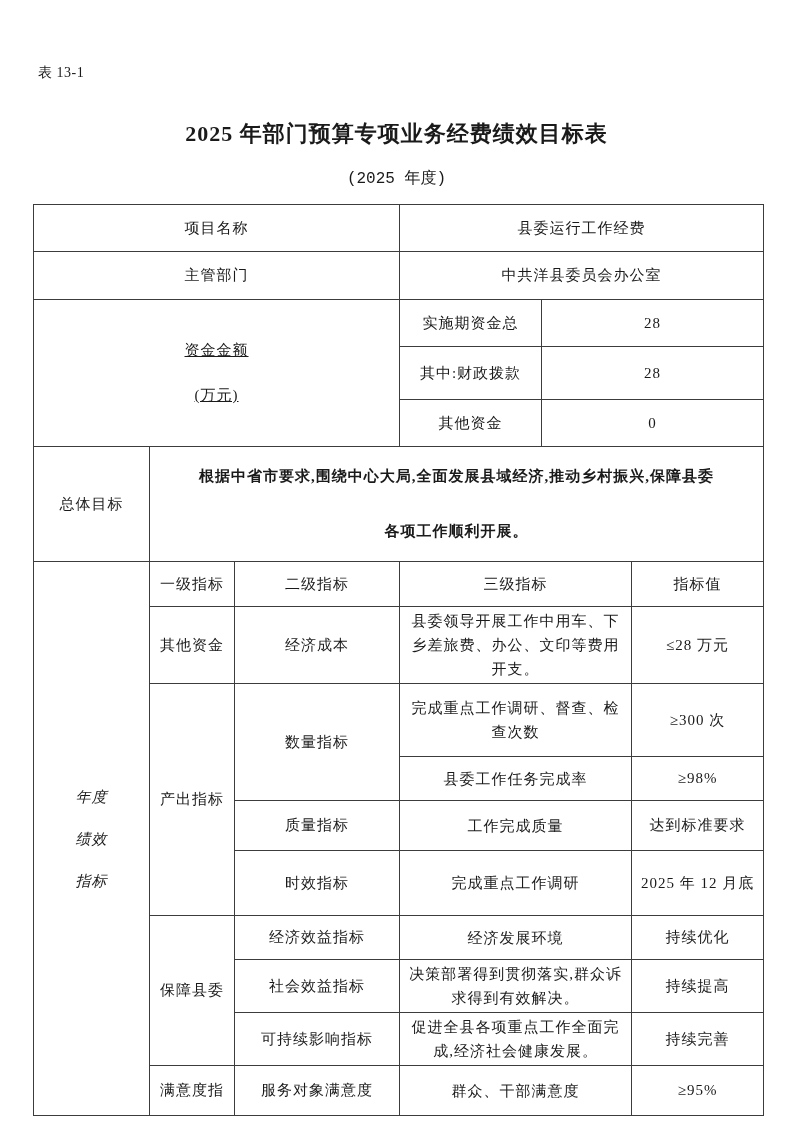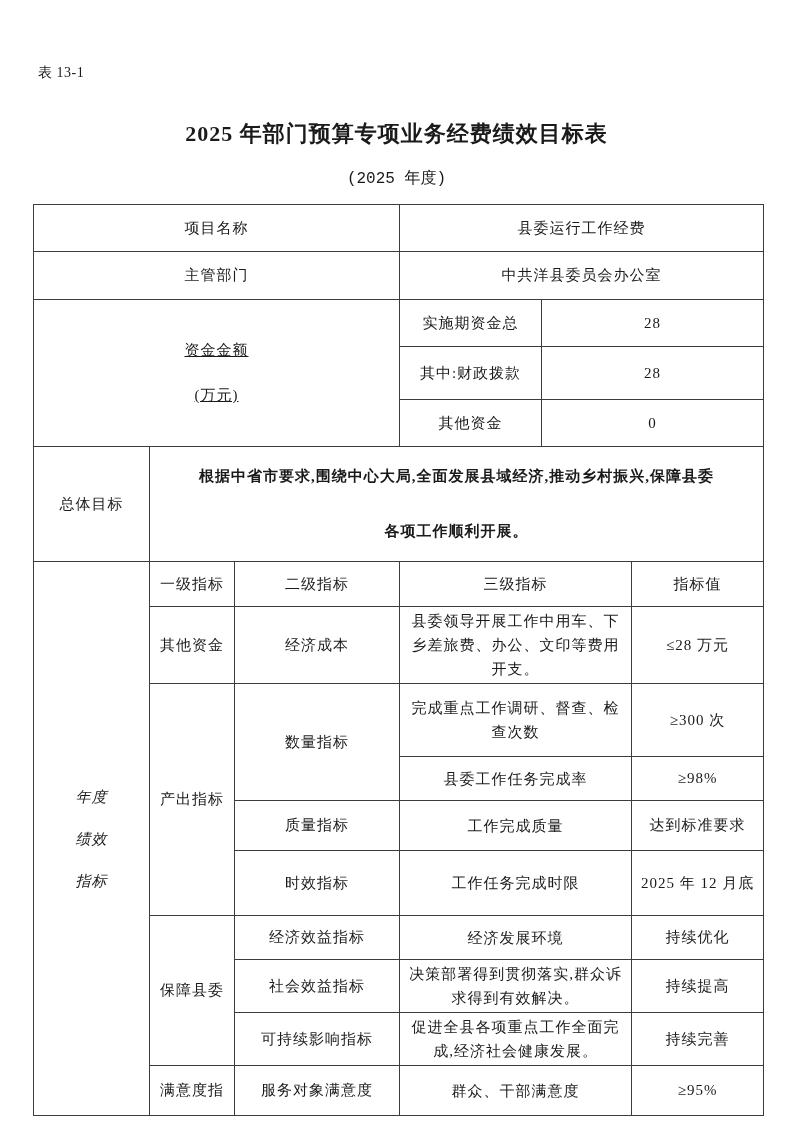--- a/index.html
+++ b/index.html
@@ -174,21 +174,21 @@
     </tr>
 
     <tr style="height:50px">
       <td>质量指标</td>
       <td colspan="2" class="small-desc">工作完成质量</td>
       <td class="value-cell">达到标准要求</td>
     </tr>
 
     <tr style="height:65px">
       <td>时效指标</td>
-      <td colspan="2" class="small-desc">工作任务完成时限</td>
+      <td colspan="2" class="small-desc">完成重点工作调研</td>
       <td class="value-cell">2025 年 12 月底</td>
     </tr>
 
     <tr style="height:44px">
       <td rowspan="3">保障县委</td>
       <td>经济效益指标</td>
       <td colspan="2" class="small-desc">经济发展环境</td>
       <td class="value-cell">持续优化</td>
     </tr>
     <tr style="height:53px">

